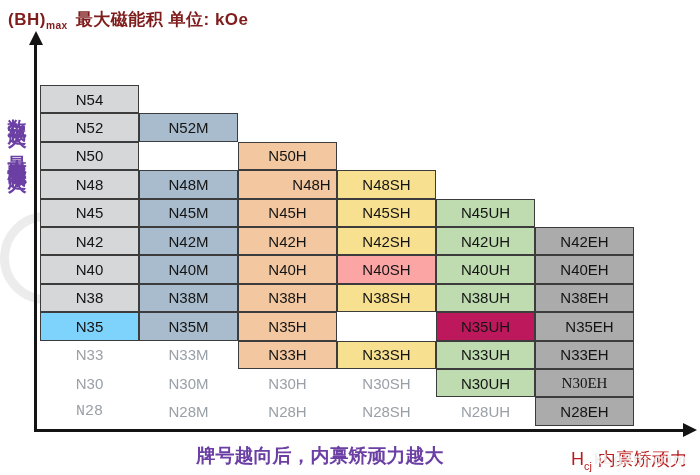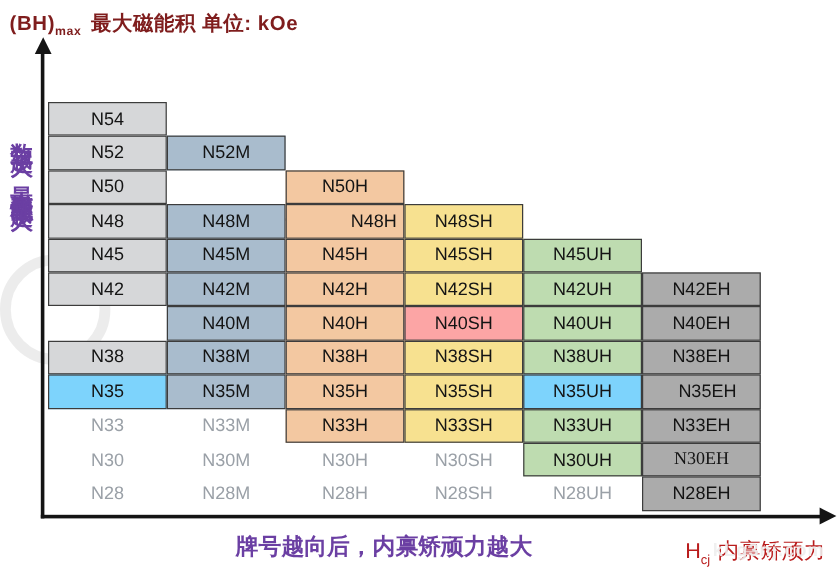--- a/index.html
+++ b/index.html
@@ -124,25 +124,26 @@
 
 <div class="abs" id="y-axis-label">数字越大 最大磁能积越大</div>
 
 <div class="abs" id="grade-grid">
     <div class="grade-cell filled" style="grid-area: 1 / 1; background: rgb(214, 215, 217);">N54</div>
     <div class="grade-cell filled" style="grid-area: 2 / 1; background: rgb(214, 215, 217);">N52</div>
     <div class="grade-cell filled" style="grid-area: 3 / 1; background: rgb(214, 215, 217);">N50</div>
     <div class="grade-cell filled" style="grid-area: 4 / 1; background: rgb(214, 215, 217);">N48</div>
     <div class="grade-cell filled" style="grid-area: 5 / 1; background: rgb(214, 215, 217);">N45</div>
     <div class="grade-cell filled" style="grid-area: 6 / 1; background: rgb(214, 215, 217);">N42</div>
+    <div class="grade-cell filled" style="grid-area: 7 / 1; background: rgb(214, 215, 217);">N40</div>
     <div class="grade-cell filled" style="grid-area: 8 / 1; background: rgb(214, 215, 217);">N38</div>
     <div class="grade-cell filled" style="grid-area: 9 / 1; background: #7dd3fc;">N35</div>
     <div class="grade-cell unfilled" style="grid-area: 10 / 1;">N33</div>
     <div class="grade-cell unfilled" style="grid-area: 11 / 1;">N30</div>
-    <div class="grade-cell unfilled" style="grid-area: 12 / 1;">N28</div>
+    <div class="grade-cell unfilled" style="grid-area: 12 / 1; font-family: Liberation Mono, monospace;">N28</div>
     <div class="grade-cell filled" style="grid-area: 2 / 2; background: rgb(169, 188, 205);">N52M</div>
     <div class="grade-cell filled" style="grid-area: 3 / 2; background: #8b5cf6; margin-top: 40px;">N50M</div>
     <div class="grade-cell filled" style="grid-area: 4 / 2; background: rgb(169, 188, 205);">N48M</div>
     <div class="grade-cell filled" style="grid-area: 5 / 2; background: rgb(169, 188, 205);">N45M</div>
     <div class="grade-cell filled" style="grid-area: 6 / 2; background: rgb(169, 188, 205);">N42M</div>
     <div class="grade-cell filled" style="grid-area: 7 / 2; background: rgb(169, 188, 205);">N40M</div>
     <div class="grade-cell filled" style="grid-area: 8 / 2; background: rgb(169, 188, 205);">N38M</div>
     <div class="grade-cell filled" style="grid-area: 9 / 2; background: rgb(169, 188, 205);">N35M</div>
     <div class="grade-cell unfilled" style="grid-area: 10 / 2;">N33M</div>
     <div class="grade-cell unfilled" style="grid-area: 11 / 2;">N30M</div>
@@ -155,29 +156,28 @@
     <div class="grade-cell filled" style="grid-area: 8 / 3; background: rgb(243, 200, 161);">N38H</div>
     <div class="grade-cell filled" style="grid-area: 9 / 3; background: rgb(243, 200, 161);">N35H</div>
     <div class="grade-cell filled" style="grid-area: 10 / 3; background: rgb(243, 200, 161);">N33H</div>
     <div class="grade-cell unfilled" style="grid-area: 11 / 3;">N30H</div>
     <div class="grade-cell unfilled" style="grid-area: 12 / 3;">N28H</div>
     <div class="grade-cell filled" style="grid-area: 4 / 4; background: rgb(247, 225, 144);">N48SH</div>
     <div class="grade-cell filled" style="grid-area: 5 / 4; background: rgb(247, 225, 144);">N45SH</div>
     <div class="grade-cell filled" style="grid-area: 6 / 4; background: rgb(247, 225, 144);">N42SH</div>
     <div class="grade-cell filled" style="grid-area: 7 / 4; background: #fca5a5;">N40SH</div>
     <div class="grade-cell filled" style="grid-area: 8 / 4; background: rgb(247, 225, 144);">N38SH</div>
-    <div class="grade-cell filled" style="grid-area: 9 / 4; background: rgb(247, 225, 144);">N35SH</div>
     <div class="grade-cell filled" style="grid-area: 10 / 4; background: rgb(247, 225, 144);">N33SH</div>
     <div class="grade-cell unfilled" style="grid-area: 11 / 4;">N30SH</div>
     <div class="grade-cell unfilled" style="grid-area: 12 / 4;">N28SH</div>
     <div class="grade-cell filled" style="grid-area: 5 / 5; background: rgb(190, 220, 176);">N45UH</div>
     <div class="grade-cell filled" style="grid-area: 6 / 5; background: rgb(190, 220, 176);">N42UH</div>
     <div class="grade-cell filled" style="grid-area: 7 / 5; background: rgb(190, 220, 176);">N40UH</div>
     <div class="grade-cell filled" style="grid-area: 8 / 5; background: rgb(190, 220, 176);">N38UH</div>
-    <div class="grade-cell filled" style="grid-area: 9 / 5; background: #7dd3fc;">N35UH</div>
+    <div class="grade-cell filled" style="grid-area: 9 / 5; background: #be185d;">N35UH</div>
     <div class="grade-cell filled" style="grid-area: 10 / 5; background: rgb(190, 220, 176);">N33UH</div>
     <div class="grade-cell filled" style="grid-area: 11 / 5; background: rgb(190, 220, 176);">N30UH</div>
     <div class="grade-cell unfilled" style="grid-area: 12 / 5;">N28UH</div>
     <div class="grade-cell filled" style="grid-area: 6 / 6; background: rgb(171, 171, 171);">N42EH</div>
     <div class="grade-cell filled" style="grid-area: 7 / 6; background: rgb(171, 171, 171);">N40EH</div>
     <div class="grade-cell filled" style="grid-area: 8 / 6; background: rgb(171, 171, 171);">N38EH</div>
     <div class="grade-cell filled" style="grid-area: 9 / 6; background: rgb(171, 171, 171); padding-left: 10px;">N35EH</div>
     <div class="grade-cell filled" style="grid-area: 10 / 6; background: rgb(171, 171, 171);">N33EH</div>
     <div class="grade-cell filled" style="grid-area: 11 / 6; background: rgb(171, 171, 171); font-family: Liberation Serif, serif;">N30EH</div>
     <div class="grade-cell filled" style="grid-area: 12 / 6; background: rgb(171, 171, 171);">N28EH</div>

